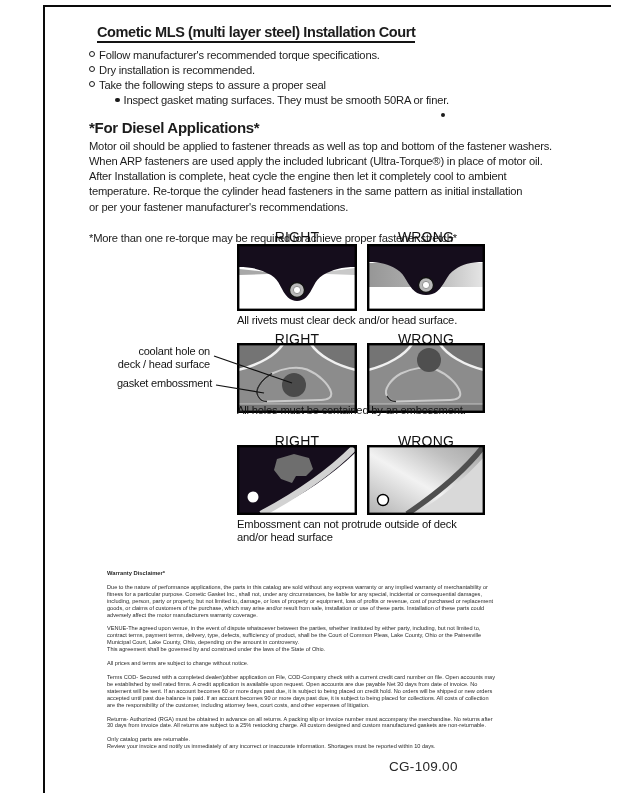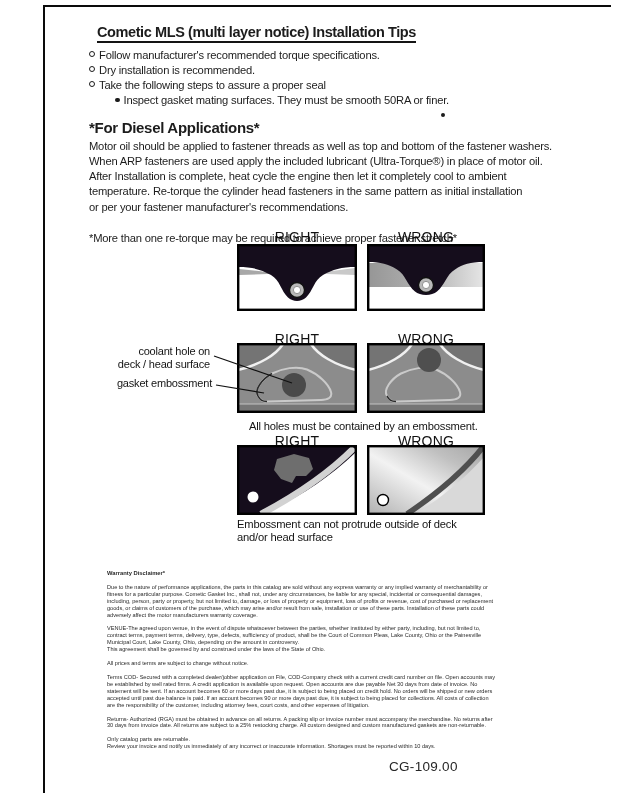--- a/index.html
+++ b/index.html
@@ -37,21 +37,21 @@
   .pagenum{position:absolute;left:389px;top:759px;font-size:13.5px;letter-spacing:0.3px;color:#262626;white-space:nowrap;}
 </style>
 </head>
 <body>
 
 <div class="page">
 
   <div class="rule rule-top"></div>
   <div class="rule rule-left"></div>
 
-  <div class="title">Cometic MLS (multi layer notice) Installation Tips</div>
+  <div class="title">Cometic MLS (multi layer steel) Installation Court</div>
 
   <div class="tips">
     <div class="tip-row"><span class="mk mk-open"></span><span>Follow manufacturer's recommended torque specifications.</span></div>
     <div class="tip-row"><span class="mk mk-open"></span><span>Dry installation is recommended.</span></div>
     <div class="tip-row"><span class="mk mk-open"></span><span>Take the following steps to assure a proper seal</span></div>
     <div class="tip-row l2"><span class="mk mk-fill"></span><span>Inspect gasket mating surfaces.  They must be smooth 50RA or finer.</span></div>
     <div class="tip-row l2"><span class="mk mk-fill"></span></div>
   </div>
 
   <div class="diesel-h">*For Diesel Applications*</div>
@@ -87,20 +87,21 @@
       </defs>
       <rect x="1" y="1" width="116" height="65" fill="#ffffff"></rect>
       <rect x="1" y="19" width="116" height="24" fill="url(#gw1)"></rect>
       <rect x="1" y="43" width="116" height="23" fill="#ffffff"></rect>
       <path d="M1,1 H117 V18 C103,18 96,20 88,25.5 C79,31 78,41 70,47.5 C65,52 53,52 48,47.5 C40,41 39,31 30,25.5 C21,20 14,18 1,18 Z" fill="#150d1c"></path>
       <circle cx="59" cy="41" r="7.5" fill="#b9b9b9" stroke="#111" stroke-width="1.3"></circle>
       <circle cx="59" cy="41" r="3.6" fill="#ffffff" stroke="#808080" stroke-width="0.8"></circle>
       <rect x="1.2" y="1.2" width="115.6" height="64.6" fill="none" stroke="#000" stroke-width="2.4"></rect>
     </svg>
 
+    <div class="dg-caption" style="left:237px;top:86px;">All rivets must clear deck and/or head surface.</div>
 
     <div class="dg-label" style="left:237px;top:103px;width:120px;">RIGHT</div>
     <div class="dg-label" style="left:367px;top:103px;width:118px;">WRONG</div>
 
     <div class="ann" style="left:55px;top:117px;width:155px;">coolant hole on
 deck / head surface</div>
     <div class="ann" style="left:55px;top:149px;width:157px;">gasket embossment</div>
 
     <svg class="dg-box" style="left:237px;top:115px;" width="120" height="70" viewBox="0 0 120 70">
       <rect x="1" y="1" width="118" height="68" fill="#8c8c8c"></rect>
@@ -124,21 +125,21 @@
       <path d="M45,1 C38,12 21,22 1,27" stroke="#f0f0f0" stroke-width="2.5" fill="none"></path>
       <path d="M73,1 C80,12 97,22 117,27" stroke="#f0f0f0" stroke-width="2.5" fill="none"></path>
       <rect x="1" y="61" width="116" height="8" fill="#767676"></rect>
       <line x1="1" y1="61" x2="117" y2="61" stroke="#c2c2c2" stroke-width="1.2"></line>
       <path d="M20,53 C16,47 24,36 34,30.5 C44,25.5 59,22.5 69,26.5 C80,31 91,41 93,49 C94.5,54.5 90,57 83,57 L29,58.5 C23,58.5 22,56 20,53 Z" stroke="#cacaca" stroke-width="2" fill="none"></path>
       <path d="M20,53 C22,56 23,58.5 29,58.5" stroke="#2c2c2c" stroke-width="1.6" fill="none"></path>
       <circle cx="62" cy="17" r="12" fill="#4f4f4f"></circle>
       <rect x="1.2" y="1.2" width="115.6" height="67.6" fill="none" stroke="#000" stroke-width="2.4"></rect>
     </svg>
 
-    <div class="dg-caption" style="left:237px;top:192px;margin-left:12px;">All holes must be contained by an embossment.</div>
+    <div class="dg-caption" style="left:237px;top:176px;">All holes must be contained by an embossment.</div>
 
     <div class="dg-label" style="left:237px;top:205px;width:120px;">RIGHT</div>
     <div class="dg-label" style="left:367px;top:205px;width:118px;">WRONG</div>
 
     <svg class="dg-box" style="left:237px;top:217px;" width="120" height="70" viewBox="0 0 120 70">
       <rect x="1" y="1" width="118" height="68" fill="#ffffff"></rect>
       <path d="M1,1 H119 V7 C92,33 61,53 26,69 L1,69 Z" fill="#150d1c"></path>
       <path d="M24,69 C58,51 90,30 117,3" stroke="#d2d2d2" stroke-width="6.5" fill="none"></path>
       <path d="M40,14 L57,9 L72,13 L76,24 L69,31 L59,31 L55,38 L44,34 L37,25 Z" fill="#6e6e6e"></path>
       <circle cx="16" cy="52" r="5.5" fill="#ffffff"></circle>

